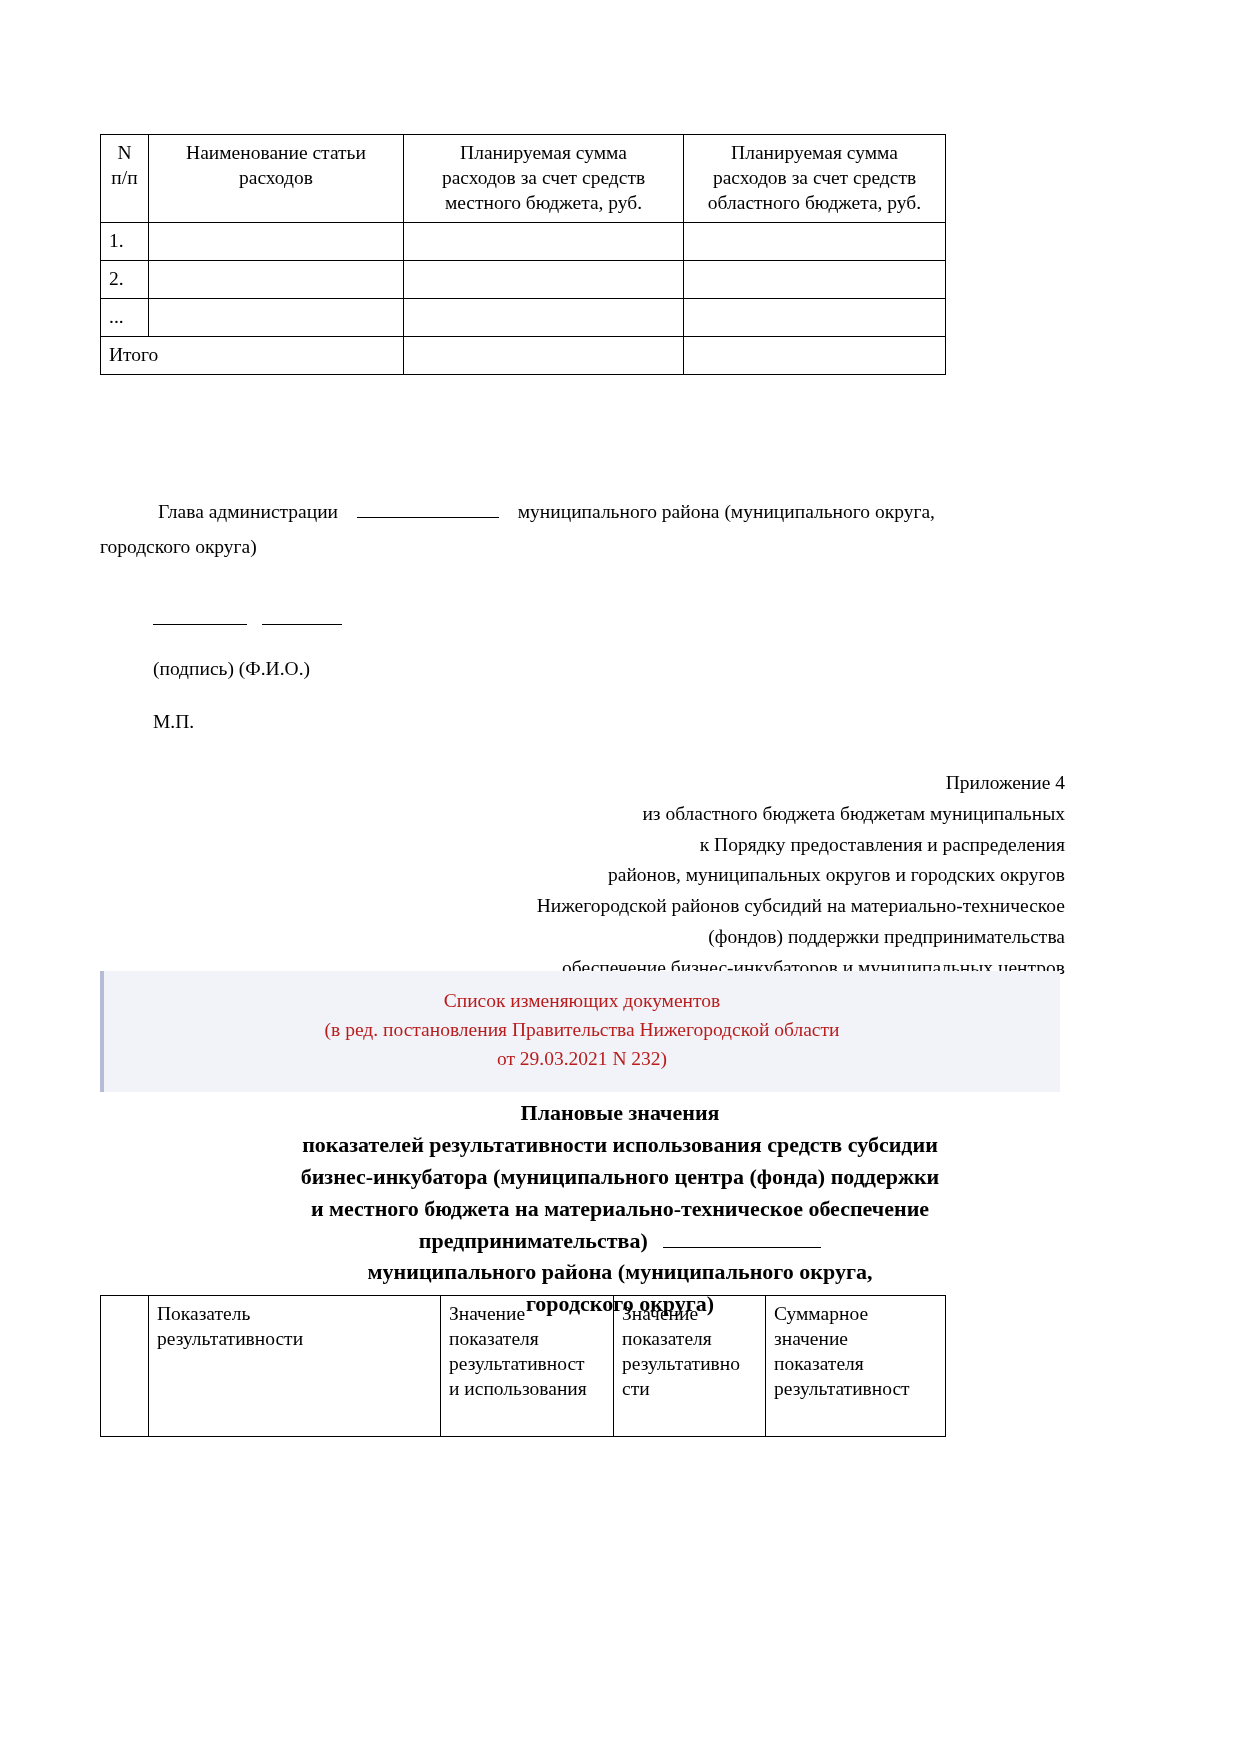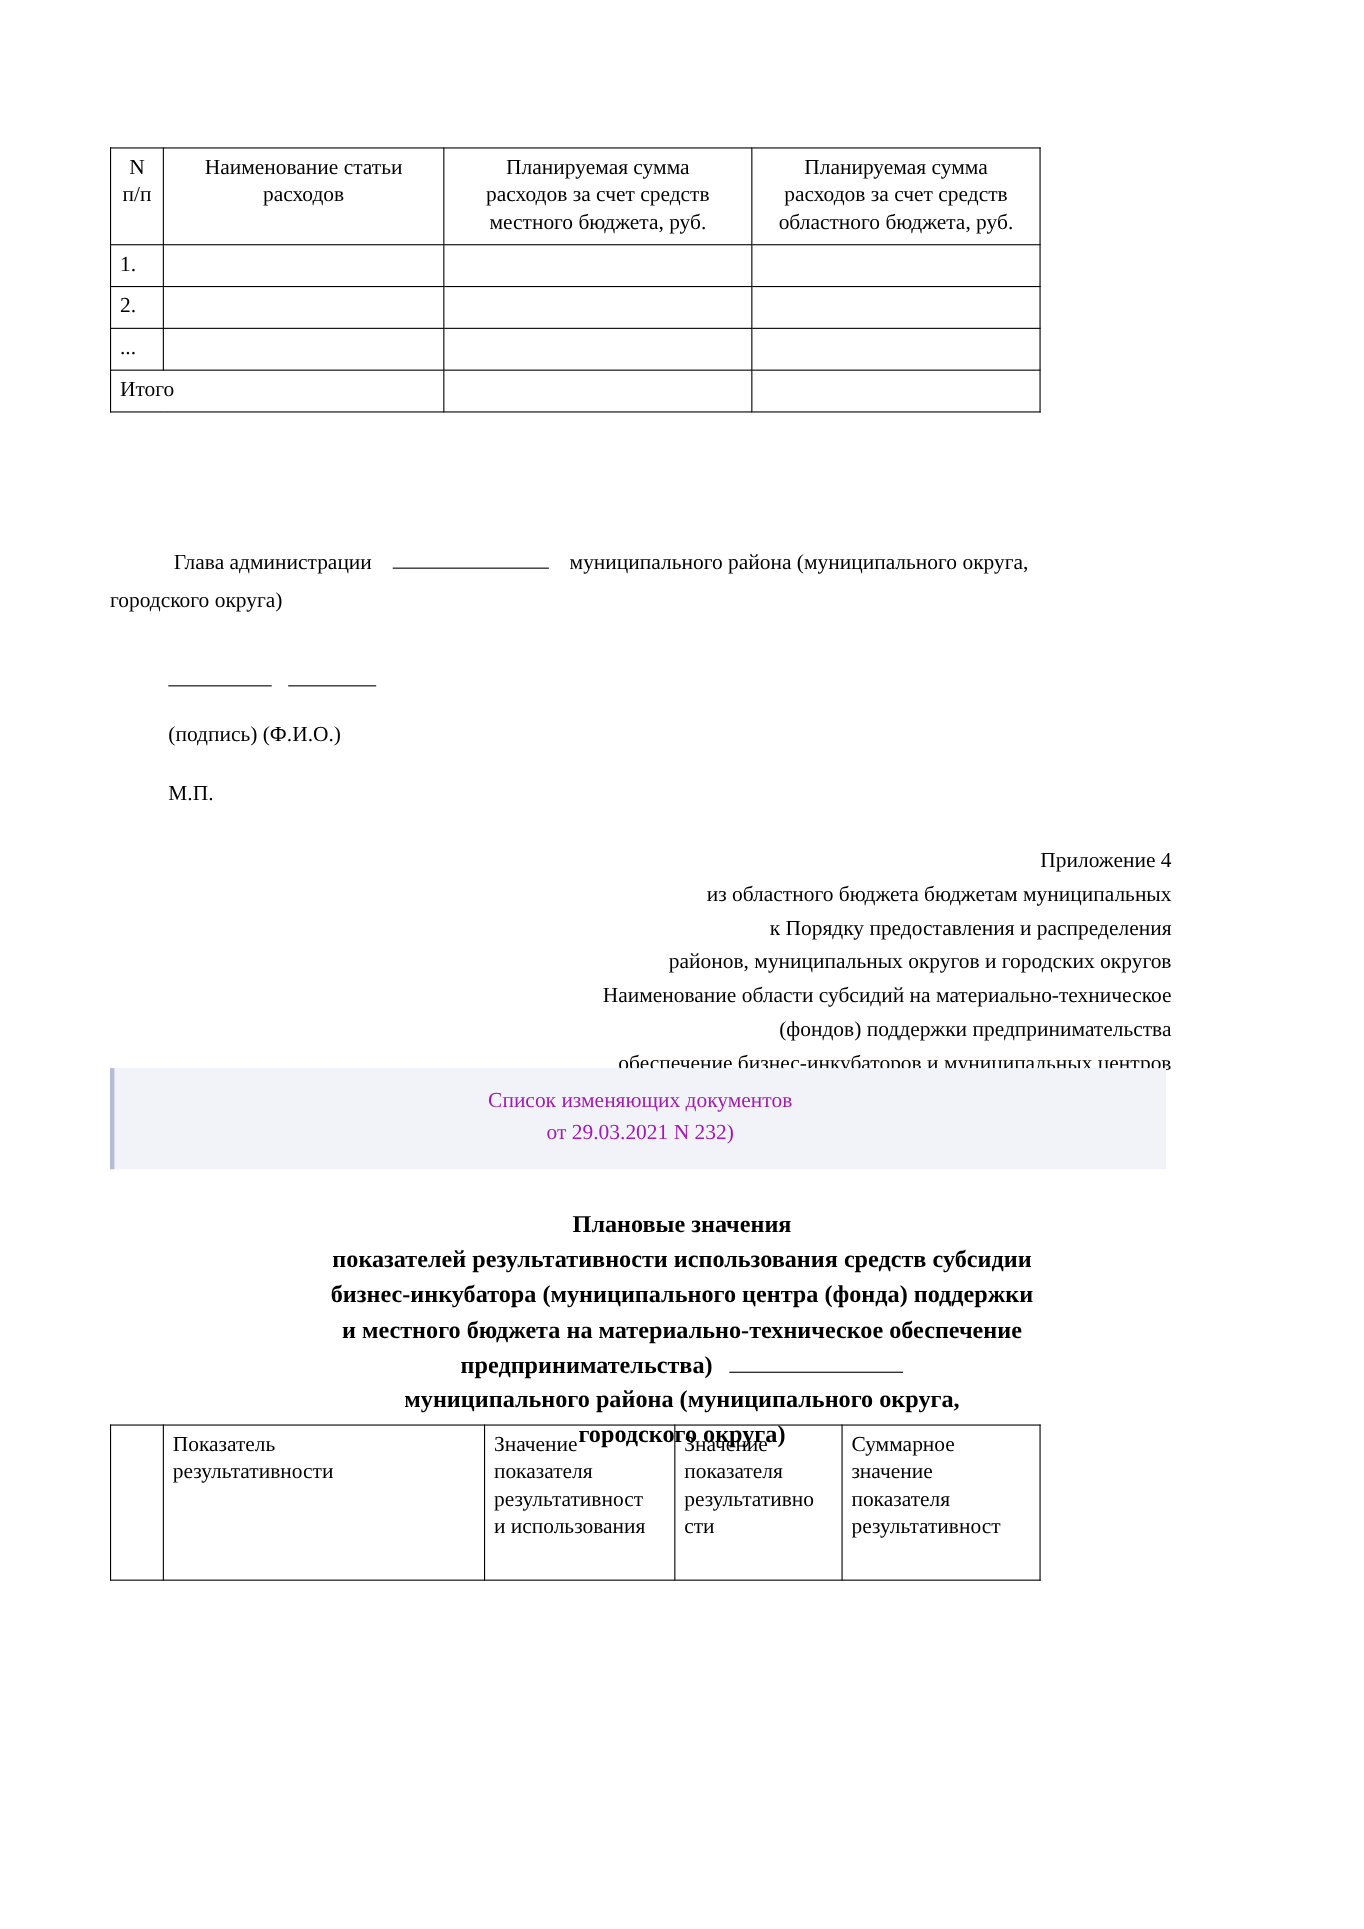--- a/index.html
+++ b/index.html
@@ -78,21 +78,21 @@
   #changes-box {
     position: absolute;
     left: 100px;
     top: 971px;
     width: 960px;
     background: #f1f3f9;
     border-left: 4px solid #b6bcd6;
     box-sizing: border-box;
     padding: 16px 10px 18px 10px;
     text-align: center;
-    color: #a21caf;
+    color: #b91c1c;
     font-size: 19.5px;
     line-height: 1.48;
   }
 
   
   #plan-heading {
     position: absolute;
     left: 150px;
     top: 1097px;
     width: 940px;
@@ -193,27 +193,28 @@
 
   <div class="para" style="left:153px; top:655px; width:500px;">(подпись) (Ф.И.О.)</div>
 
   <div class="para" style="left:153px; top:708px; width:300px;">М.П.</div>
 
   <div id="appendix-ref">
     <div>Приложение 4</div>
     <div>из областного бюджета бюджетам муниципальных</div>
     <div>к Порядку предоставления и распределения</div>
     <div>районов, муниципальных округов и городских округов</div>
-    <div>Наименование области субсидий на материально-техническое</div>
+    <div>Нижегородской районов субсидий на материально-техническое</div>
     <div>(фондов) поддержки предпринимательства</div>
     <div>обеспечение бизнес-инкубаторов и муниципальных центров</div>
   </div>
 
   <div id="changes-box">
     <div>Список изменяющих документов</div>
+    <div>(в ред. постановления Правительства Нижегородской области</div>
     <div>от 29.03.2021 N 232)</div>
   </div>
 
   <div id="plan-heading">
     <div>Плановые значения</div>
     <div>показателей результативности использования средств субсидии</div>
     <div>бизнес-инкубатора (муниципального центра (фонда) поддержки</div>
     <div>и местного бюджета на материально-техническое обеспечение</div>
     <div>
       <span>предпринимательства)</span>

